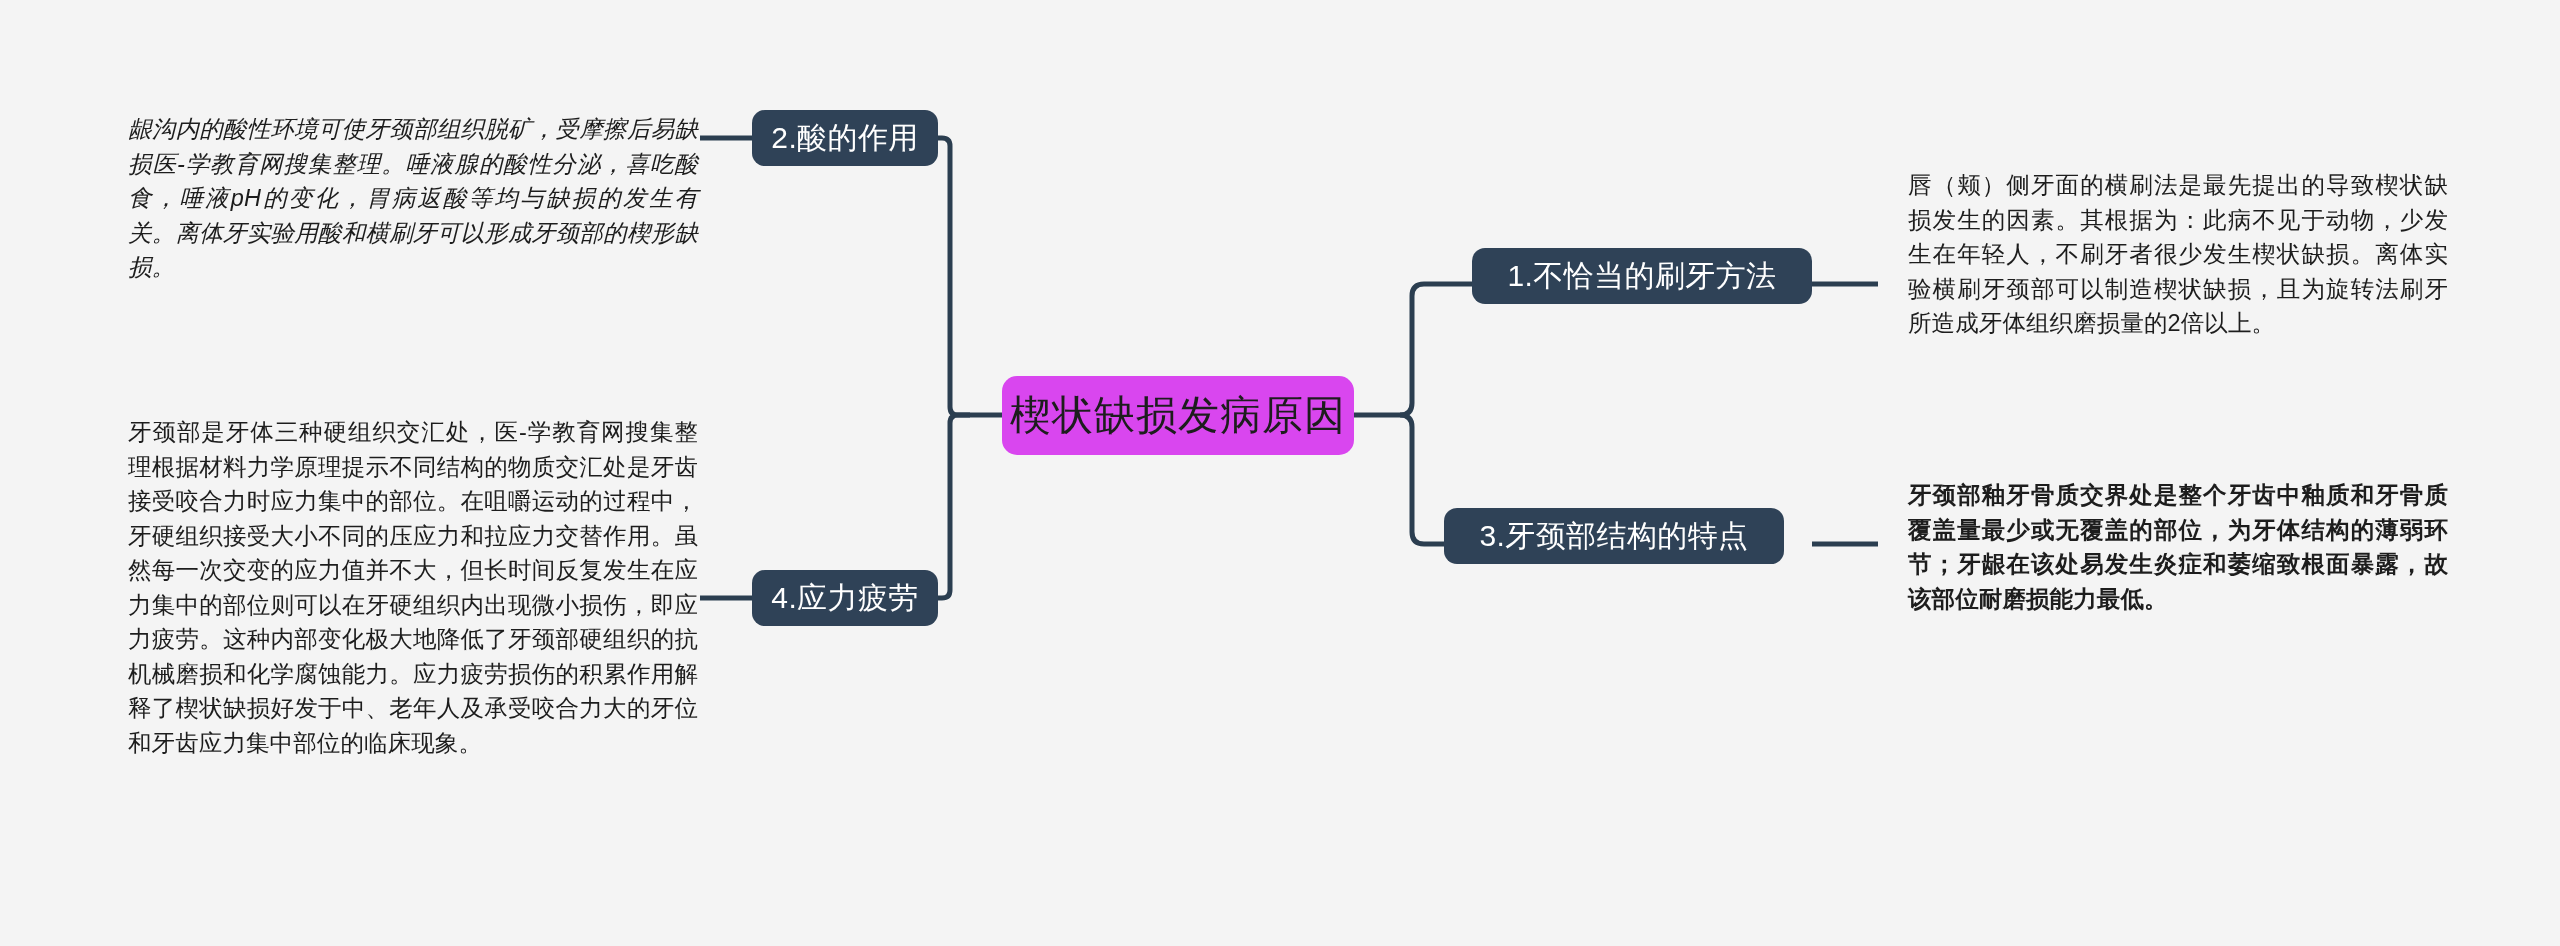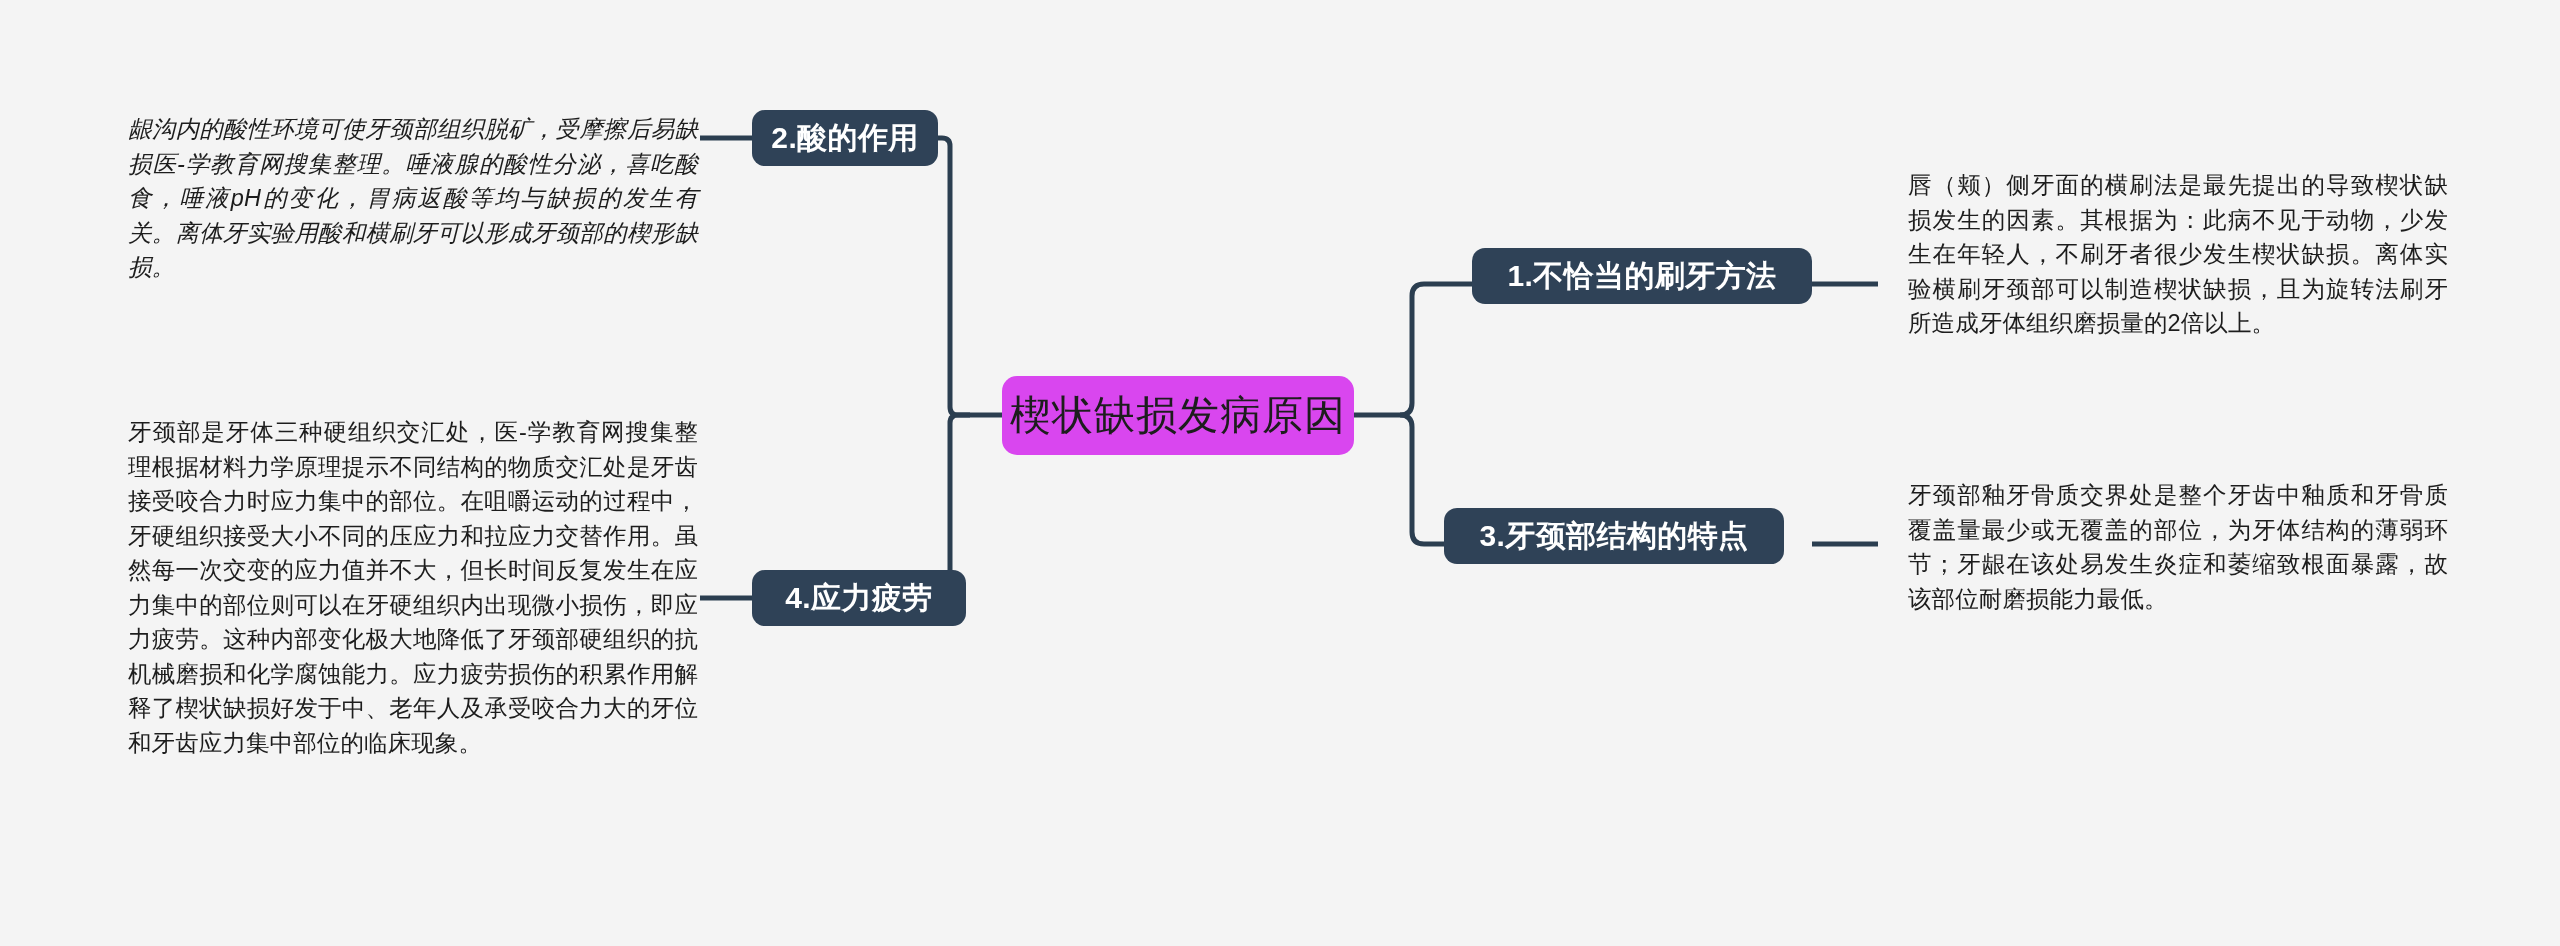--- a/index.html
+++ b/index.html
@@ -49,58 +49,57 @@
     color: #1d1d1d;
     font-size: 23.5px;
     line-height: 34.5px;
     letter-spacing: 0.1px;
     text-align: justify;
     text-justify: inter-ideograph;
   }
   .para-tl { left: 128px; top: 112px;  width: 570px; font-style: italic; }
   .para-bl { left: 128px; top: 415px;  width: 570px; }
   .para-tr { left: 1908px; top: 168px; width: 540px; }
-  .para-br { left: 1908px; top: 478px; width: 540px; }
+  .para-br { left: 1908px; top: 478px; width: 540px; font-weight: bold; }
 
   
   .node {
     position: absolute;
     z-index: 3;
     box-sizing: border-box;
     display: flex;
     align-items: center;
     justify-content: center;
     border-radius: 13px;
     white-space: nowrap;
   }
   .node.branch {
     background: #2f4257;
     color: #ffffff;
     font-size: 30px;
     height: 56px;
     padding: 0 22px;
     letter-spacing: 0.4px;
-    font-weight: bold;
   }
   .node.center {
     background: #d946ef;
     color: #1d1d1d;
     font-size: 41px;
     height: 79px;
     padding: 0 34px;
     border-radius: 15px;
     letter-spacing: 1px;
   }
 
   
   #node-center { left: 1002px; top: 376px; width: 352px; }
   #node-1 { left: 1472px; top: 248px; width: 340px; text-align: center; }
   #node-3 { left: 1444px; top: 508px; width: 340px; }
   #node-2 { left: 752px;  top: 110px; width: 186px; }
-  #node-4 { left: 752px;  top: 570px; width: 214px; }
+  #node-4 { left: 752px;  top: 570px; width: 186px; }
 </style>
 </head>
 <body>
 
 <div id="canvas">
 
   <svg id="wires" viewBox="0 0 2560 946" width="2560" height="946" xmlns="http://www.w3.org/2000/svg">
 
     <path d="M 1002 415 L 970 415"></path>
     <path d="M 970 415 L 958 415 Q 950 415 950 407 L 950 146 Q 950 138 942 138 L 938 138"></path>

